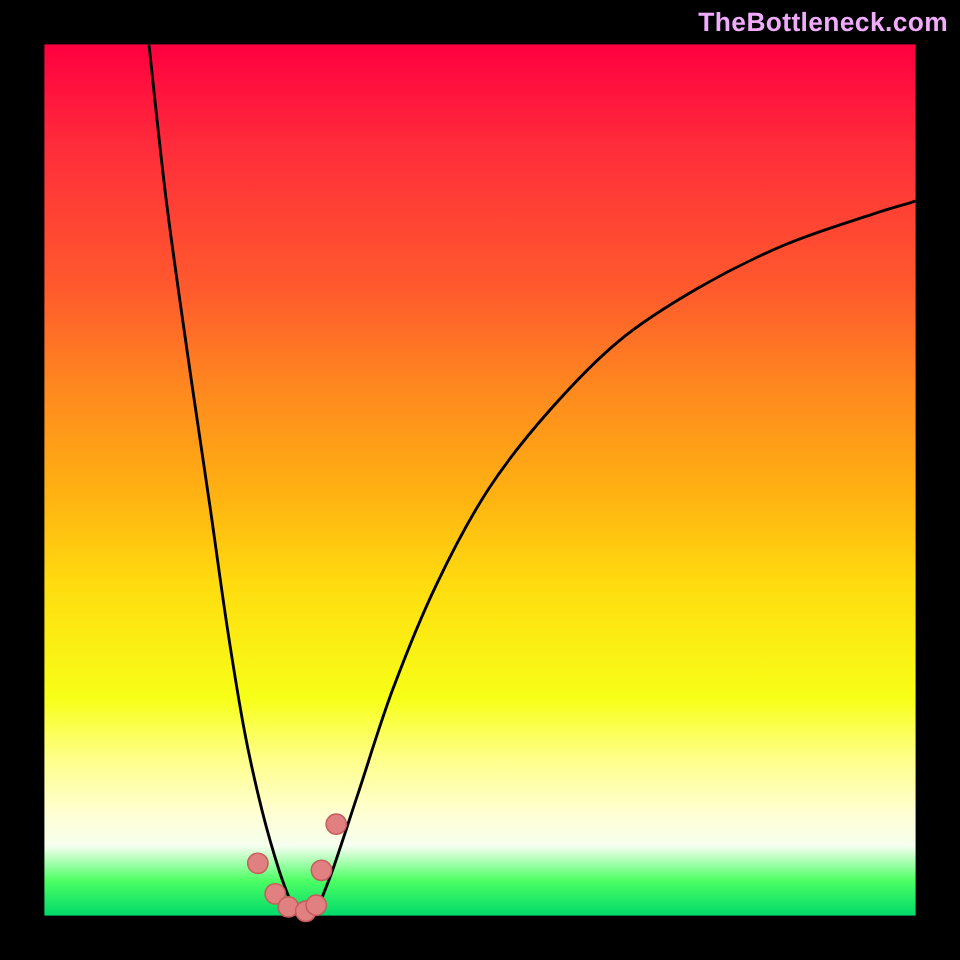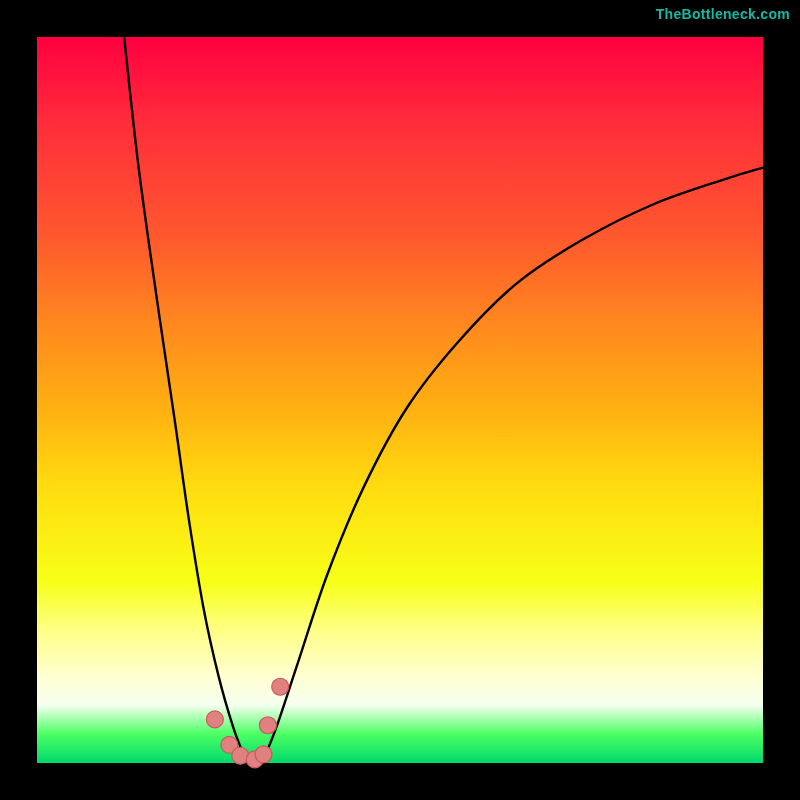--- a/index.html
+++ b/index.html
@@ -38,22 +38,22 @@
       #ffffd0 88%,
       #f6fff0 92%,
       #4cff64 96%,
       #00d96a 100%
     );
   }
   .watermark {
     position: absolute;
     top: 6px;
     right: 10px;
-    color: #14b8a6;
-    font-size: 14px;
+    color: #f0abfc;
+    font-size: 22px;
     font-weight: 600;
     letter-spacing: 0.3px;
   }
   svg.curves {
     position: absolute;
     top: 37px;
     left: 37px;
     width: 726px;
     height: 726px;
     overflow: visible;

